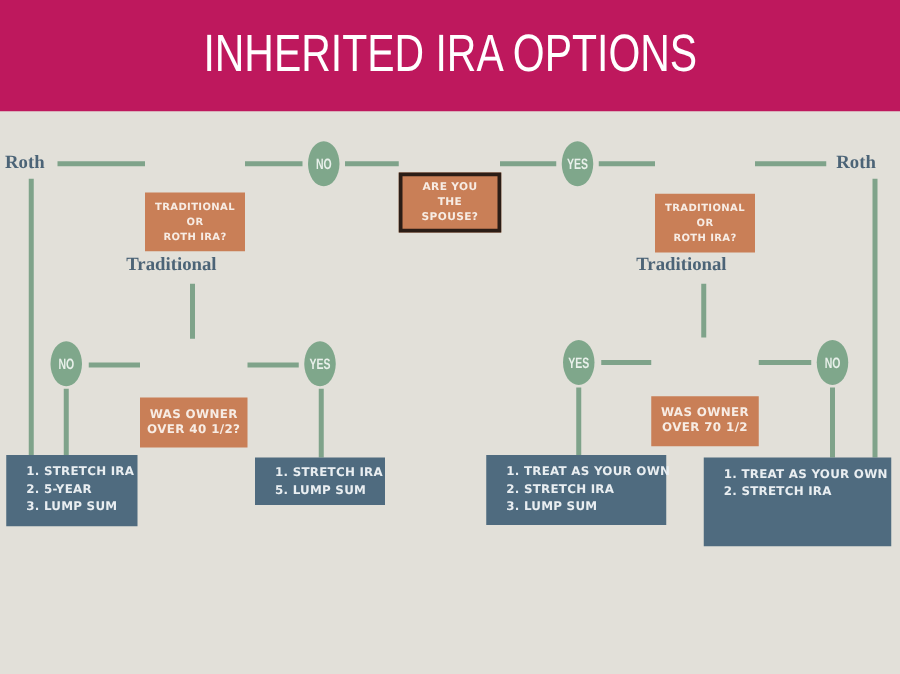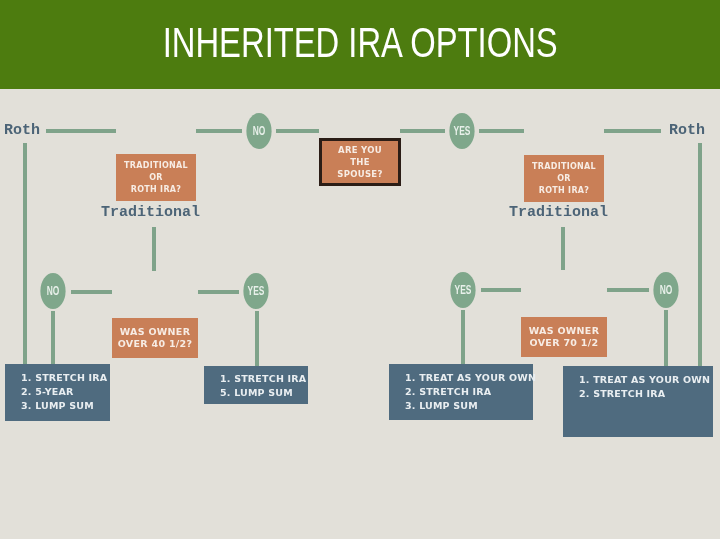--- a/index.html
+++ b/index.html
@@ -2,21 +2,21 @@
 <html><head>
 <meta charset="utf-8">
 <style>
   html, body { margin:0; padding:0; }
   body {
     width:720px; height:539px; position:relative; overflow:hidden;
     background:#e2e0d9; font-family:"Liberation Sans", sans-serif;
   }
   .header {
     position:absolute; left:0; top:0; width:720px; height:89px;
-    background:#4d7c0f;
+    background:#be185d;
     display:flex; align-items:center; justify-content:center;
   }
   .header .title {
     color:#ffffff; font-family:"Liberation Sans Narrow","Liberation Sans", sans-serif;
     font-size:42px; font-weight:normal; letter-spacing:0px;
     transform:scaleX(0.78); transform-origin:center;
     margin-top:-4px;
   }
   .line { position:absolute; background:#7fa38a; }
   .decision {
@@ -32,21 +32,21 @@
   .circle {
     position:absolute; width:36px; height:36px; border-radius:50%;
     background:#7fa78b; color:#e8f0ea;
     display:flex; align-items:center; justify-content:center;
     font-family:"Liberation Sans", sans-serif; font-size:12px; font-weight:bold;
     transform:scaleX(0.7);
   }
   .circle span { display:inline-block; }
   .label {
     position:absolute; color:#4c6477;
-    font-family:Liberation Mono, monospace; font-weight:bold; font-size:15px;
+    font-family:Liberation Serif, serif; font-weight:bold; font-size:15px;
   }
   .outcome {
     position:absolute; background:#4f6b7f; color:#e9eef1;
     font-family:"DejaVu Sans", sans-serif; font-weight:bold; font-size:9.5px;
     line-height:14px; box-sizing:border-box; padding:7px 0 0 16px;
     letter-spacing:0.2px; white-space:nowrap;
   }
   .outcome div { display:block; }
 </style>
 </head>

